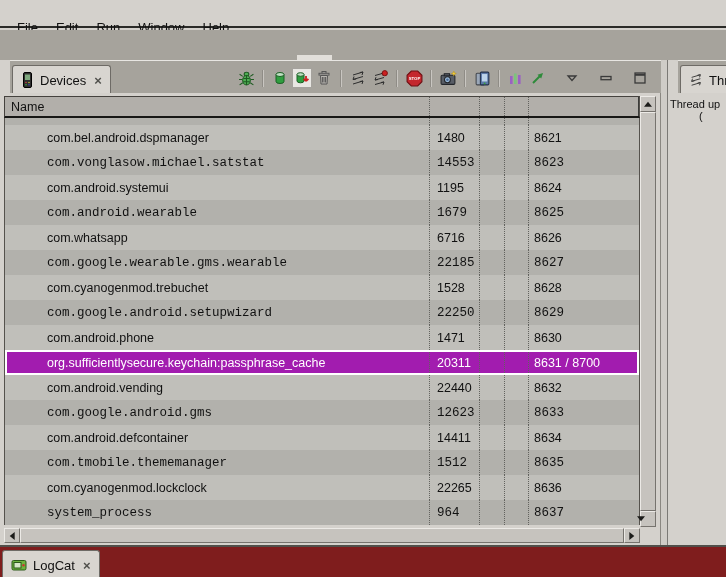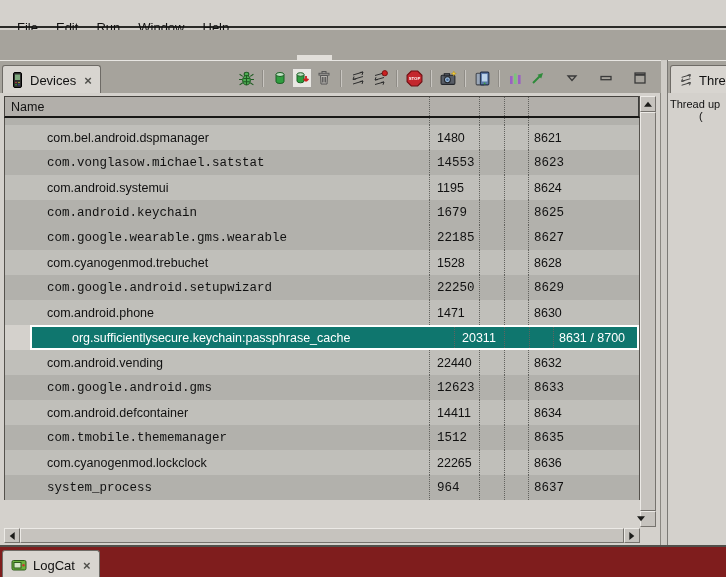--- a/index.html
+++ b/index.html
@@ -14,21 +14,21 @@
 
   
   .coolbar { position:absolute; top:30px; left:0; right:0; height:30px; background:#a6a39c; }
   .coolbar .handle { position:absolute; left:297px; bottom:0; width:35px; height:5px; background:#e2dfda; }
 
   
   .main { position:absolute; top:60px; left:0; right:0; height:485px; }
   .sash { position:absolute; left:661px; top:0; width:6px; height:100%; background:#cfccc7; }
 
   
-  .tabstrip { position:absolute; top:0; left:0; right:0; height:33px; background:#a6a39c; border-top:1px solid #e8e6e2; }
+  .tabstrip { position:absolute; top:0; left:10px; right:0; height:33px; background:#a6a39c; border-top:1px solid #e8e6e2; }
   .tab { position:absolute; left:2px; top:4px; height:29px; background:#d8d5d0;
          border:1px solid #6e6b66; border-bottom:none; border-radius:3px 3px 0 0;
          display:flex; align-items:center; gap:6px; padding:0 8px; white-space:nowrap; }
   .tab .close { color:#50504c; font-weight:bold; font-size:13px; padding-left:2px; cursor:default; }
 
   
   .devices-view { position:absolute; left:0; top:0; width:661px; height:100%; }
   .devices-content { position:absolute; top:33px; left:0; right:0; bottom:0; background:#d4d1cc;
                      border-right:1px solid #8a8781; }
 
@@ -43,21 +43,21 @@
   .thead { display:flex; width:636px; height:22px; background:#b2afaa;
            border-top:1px solid #45423e; border-left:1px solid #45423e; border-right:1px solid #55524d;
            border-bottom:2px solid #171715;text-align:right; }
   .thead .cell { border-right:1px solid #3c3c3a; display:flex; align-items:center; }
   .thead .col-name { padding-left:6px; }
   .tbody { width:636px; border-left:1px solid #55524d; border-right:1px solid #55524d; }
   .trow { display:flex; height:25px; }
   .trow.partial { height:7px; }
   .trow.light { background:#c0bfba; }
   .trow.dark  { background:#b2b1ac;font-family:Liberation Mono, monospace; }
-  .trow.selected { background:#0f766e; color:#ffffff; outline:2px solid #ffffff; outline-offset:-2px;margin-left:25px; }
+  .trow.selected { background:#a21caf; color:#ffffff; outline:2px solid #ffffff; outline-offset:-2px; }
   .cell { overflow:hidden; white-space:nowrap; display:flex; align-items:center; }
   .cell:not(:last-child) { border-right:1px dotted #62625e; }
   .col-name { width:425px; padding-left:42px; }
   .col-pid  { width:50px; padding-left:7px; }
   .col-a    { width:25px; }
   .col-b    { width:24px; }
   .col-port { flex:1; padding-left:5px; }
 
   
   .vscroll { position:absolute; right:0; top:0; width:16px; height:431px; background:#b5b2ad; }
@@ -267,25 +267,32 @@
               <div class="cell col-port">8623</div>
             </div>
             <div class="trow light">
               <div class="cell col-name">com.android.systemui</div>
               <div class="cell col-pid">1195</div>
               <div class="cell col-a"></div>
               <div class="cell col-b"></div>
               <div class="cell col-port">8624</div>
             </div>
             <div class="trow dark">
-              <div class="cell col-name">com.android.keychain</div>
+              <div class="cell col-name">com.android.wearable</div>
               <div class="cell col-pid">1679</div>
               <div class="cell col-a"></div>
               <div class="cell col-b"></div>
               <div class="cell col-port">8625</div>
+            </div>
+            <div class="trow light">
+              <div class="cell col-name">com.whatsapp</div>
+              <div class="cell col-pid">6716</div>
+              <div class="cell col-a"></div>
+              <div class="cell col-b"></div>
+              <div class="cell col-port">8626</div>
             </div>
             <div class="trow dark">
               <div class="cell col-name">com.google.wearable.gms.wearable</div>
               <div class="cell col-pid">22185</div>
               <div class="cell col-a"></div>
               <div class="cell col-b"></div>
               <div class="cell col-port">8627</div>
             </div>
             <div class="trow light">
               <div class="cell col-name">com.cyanogenmod.trebuchet</div>

